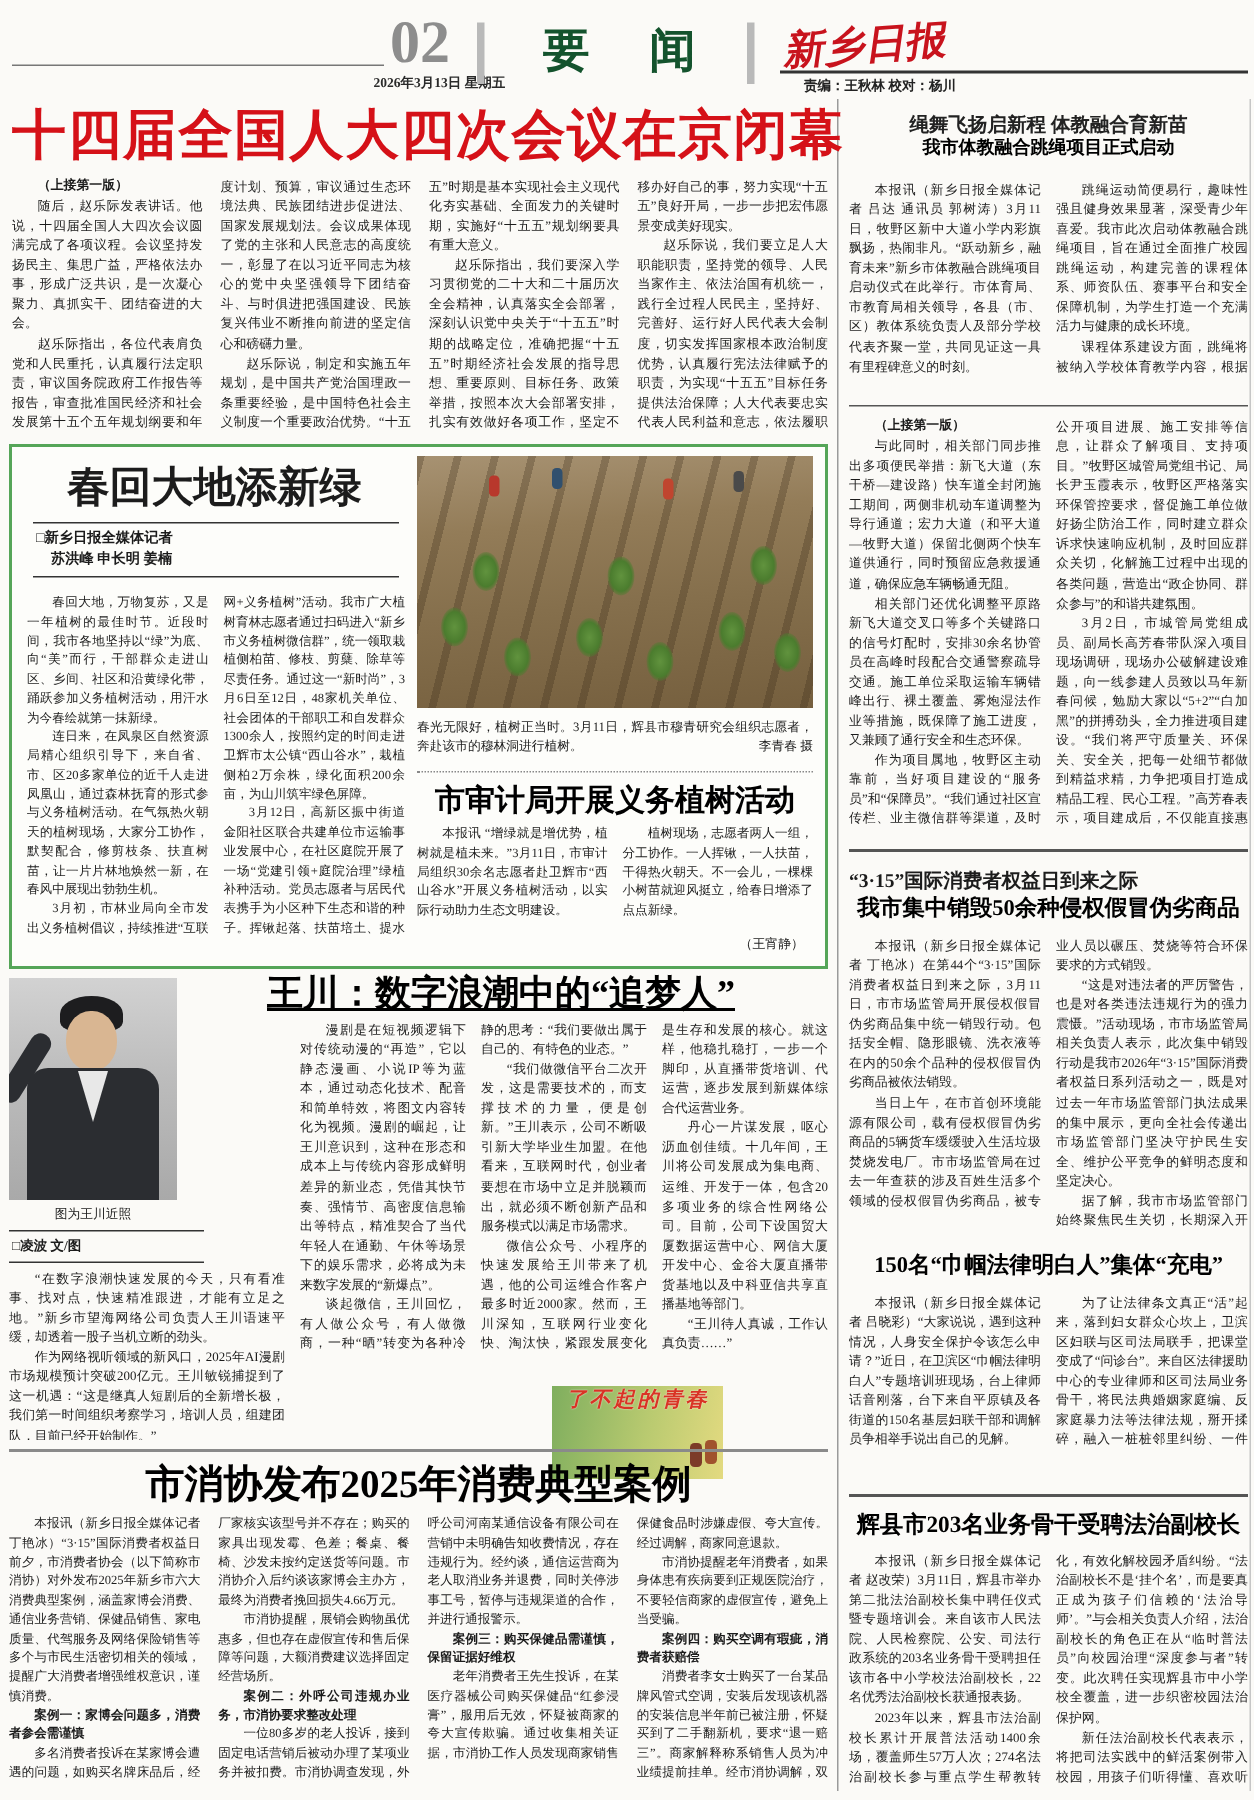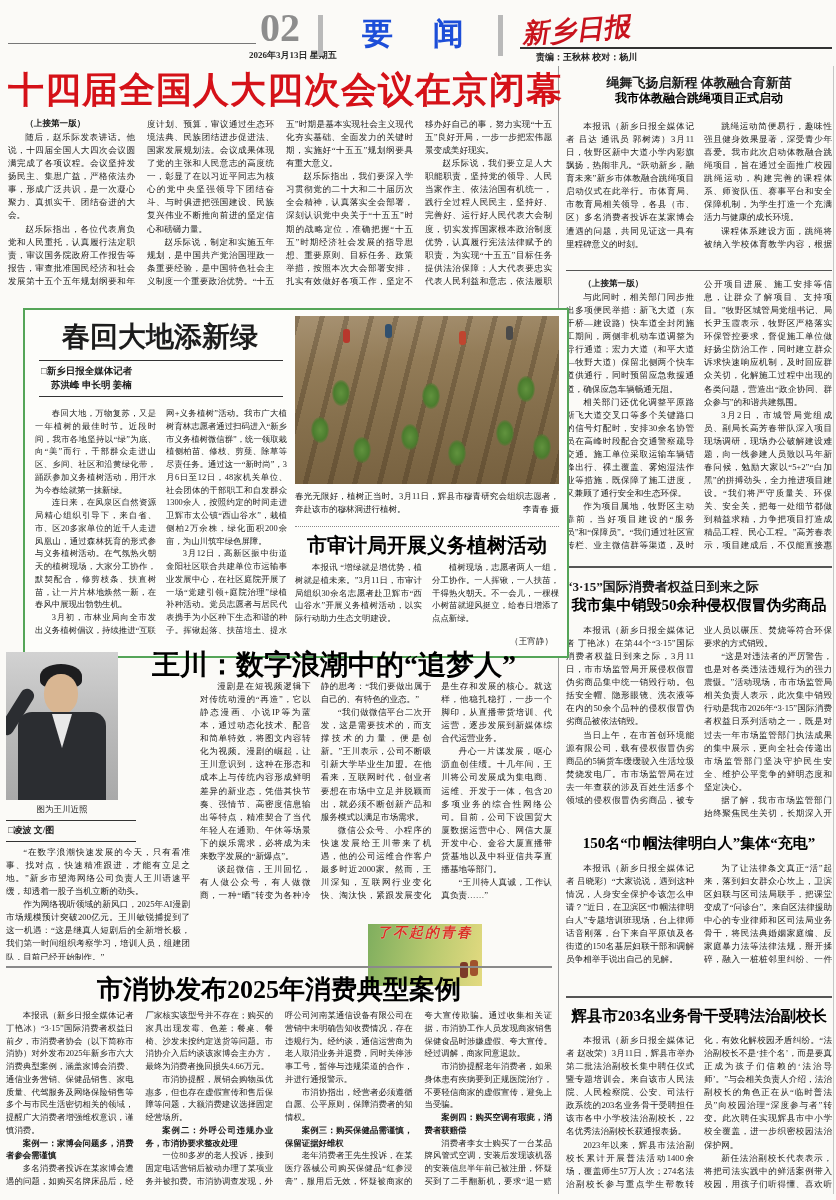--- a/index.html
+++ b/index.html
@@ -4,21 +4,21 @@
 <style>
   html,body{margin:0;padding:0;background:#e8e6e1;}
   .page{position:relative;width:836px;height:1200px;margin:0 auto;background:#fbfaf7;
         font-family:"Liberation Serif","DejaVu Serif",serif;color:#1c1c1c;overflow:hidden;}
   .abs{position:absolute;}
   
   .hline{background:#777;height:1px;}
   .pagenum{font-size:40px;font-weight:bold;color:#8d8d8d;font-family:"Liberation Serif",serif;}
   .hdate{font-size:9px;font-weight:bold;color:#2a2a2a;}
   .vbar{width:5px;background:#b9b9b9;}
-  .sectitle{font-size:31px;font-weight:bold;letter-spacing:16px;color:#1d4ed8;}
+  .sectitle{font-size:31px;font-weight:bold;letter-spacing:16px;color:#14532d;}
   .logo{font-size:27px;font-weight:bold;color:#c8131d;transform:skew(-8deg,-4deg);
         font-family:"Liberation Serif",serif;white-space:nowrap;}
   .editors{font-size:9px;font-weight:bold;color:#222;}
   
   .mainhead{width:544px;text-align:center;font-size:36px;font-weight:900;color:#d51118;
             letter-spacing:1px;white-space:nowrap;}
   .kicker{text-align:center;font-size:13px;font-weight:bold;color:#222;}
   .h2{ text-align:center;font-weight:900;color:#000;white-space:nowrap;}
   
   .body-text{font-size:8.6px;line-height:1.52;text-align:justify;overflow:hidden;}
@@ -87,21 +87,21 @@
       <p>随后，赵乐际发表讲话。他说，十四届全国人大四次会议圆满完成了各项议程。会议坚持发扬民主、集思广益，严格依法办事，形成广泛共识，是一次凝心聚力、真抓实干、团结奋进的大会。</p>
       <p>赵乐际指出，各位代表肩负党和人民重托，认真履行法定职责，审议国务院政府工作报告等报告，审查批准国民经济和社会发展第十五个五年规划纲要和年度计划、预算，审议通过生态环境法典、民族团结进步促进法、国家发展规划法。会议成果体现了党的主张和人民意志的高度统一，彰显了在以习近平同志为核心的党中央坚强领导下团结奋斗、与时俱进把强国建设、民族复兴伟业不断推向前进的坚定信心和磅礴力量。</p>
       <p>赵乐际说，制定和实施五年规划，是中国共产党治国理政一条重要经验，是中国特色社会主义制度一个重要政治优势。“十五五”时期是基本实现社会主义现代化夯实基础、全面发力的关键时期，实施好“十五五”规划纲要具有重大意义。</p>
       <p>赵乐际指出，我们要深入学习贯彻党的二十大和二十届历次全会精神，认真落实全会部署，深刻认识党中央关于“十五五”时期的战略定位，准确把握“十五五”时期经济社会发展的指导思想、重要原则、目标任务、政策举措，按照本次大会部署安排，扎实有效做好各项工作，坚定不移办好自己的事，努力实现“十五五”良好开局，一步一步把宏伟愿景变成美好现实。</p>
       <p>赵乐际说，我们要立足人大职能职责，坚持党的领导、人民当家作主、依法治国有机统一，践行全过程人民民主，坚持好、完善好、运行好人民代表大会制度，切实发挥国家根本政治制度优势，认真履行宪法法律赋予的职责，为实现“十五五”目标任务提供法治保障；人大代表要忠实代表人民利益和意志，依法履职尽责，密切联系群众，在本职岗位上建功立业，作出贡献。</p>
     </div>
 
   <div class="abs kicker" style="left:566px;top:74px;width:266px;">绳舞飞扬启新程 体教融合育新苗</div>
   <div class="abs h2" style="left:566px;top:90px;width:266px;font-size:12px;">我市体教融合跳绳项目正式启动</div>
   <div class="abs body-text c2" style="left:566px;top:120px;width:266px;height:142px;">
-      <p>本报讯（新乡日报全媒体记者 吕达 通讯员 郭树涛）3月11日，牧野区新中大道小学内彩旗飘扬，热闹非凡。“跃动新乡，融育未来”新乡市体教融合跳绳项目启动仪式在此举行。市体育局、市教育局相关领导，各县（市、区）多名消费者投诉在某家博会遭遇的问题，共同见证这一具有里程碑意义的时刻。</p>
+      <p>本报讯（新乡日报全媒体记者 吕达 通讯员 郭树涛）3月11日，牧野区新中大道小学内彩旗飘扬，热闹非凡。“跃动新乡，融育未来”新乡市体教融合跳绳项目启动仪式在此举行。市体育局、市教育局相关领导，各县（市、区）教体系统负责人及部分学校代表齐聚一堂，共同见证这一具有里程碑意义的时刻。</p>
       <p>跳绳运动简便易行，趣味性强且健身效果显著，深受青少年喜爱。我市此次启动体教融合跳绳项目，旨在通过全面推广校园跳绳运动，构建完善的课程体系、师资队伍、赛事平台和安全保障机制，为学生打造一个充满活力与健康的成长环境。</p>
       <p>课程体系建设方面，跳绳将被纳入学校体育教学内容，根据不同年龄段学生的身心特点，制订科学合理的教学计划，确保每名学生都能掌握跳绳的基本技能和多种花样跳法。师资培训方面，专业教练将对体育教师进行系统培训，提升他们的教学水平和指导能力，为项目的顺利开展提供有力的人才支撑。</p>
     </div>
 
   <div class="abs rule" style="left:566px;top:270px;width:266px;height:1px;"></div>
   <div class="abs body-text c2" style="left:566px;top:278px;width:266px;height:282px;">
       <p class="para-h">（上接第一版）</p>
       <p>与此同时，相关部门同步推出多项便民举措：新飞大道（东干桥—建设路）快车道全封闭施工期间，两侧非机动车道调整为导行通道；宏力大道（和平大道—牧野大道）保留北侧两个快车道供通行，同时预留应急救援通道，确保应急车辆畅通无阻。</p>
       <p>相关部门还优化调整平原路新飞大道交叉口等多个关键路口的信号灯配时，安排30余名协管员在高峰时段配合交通警察疏导交通。施工单位采取运输车辆错峰出行、裸土覆盖、雾炮湿法作业等措施，既保障了施工进度，又兼顾了通行安全和生态环保。</p>
       <p>作为项目属地，牧野区主动靠前，当好项目建设的“服务员”和“保障员”。“我们通过社区宣传栏、业主微信群等渠道，及时公开项目进展、施工安排等信息，让群众了解项目、支持项目。”牧野区城管局党组书记、局长尹玉霞表示，牧野区严格落实环保管控要求，督促施工单位做好扬尘防治工作，同时建立群众诉求快速响应机制，及时回应群众关切，化解施工过程中出现的各类问题，营造出“政企协同、群众参与”的和谐共建氛围。</p>
@@ -125,21 +125,21 @@
     </div>
 
   <div class="abs rule" style="left:566px;top:996px;width:266px;height:1.5px;"></div>
   <div class="abs h2" style="left:566px;top:1006px;width:266px;font-size:15.5px;">辉县市203名业务骨干受聘法治副校长</div>
   <div class="abs body-text c2" style="left:566px;top:1034px;width:266px;height:162px;">
       <p>本报讯（新乡日报全媒体记者 赵改荣）3月11日，辉县市举办第二批法治副校长集中聘任仪式暨专题培训会。来自该市人民法院、人民检察院、公安、司法行政系统的203名业务骨干受聘担任该市各中小学校法治副校长，22名优秀法治副校长获通报表扬。</p>
       <p>2023年以来，辉县市法治副校长累计开展普法活动1400余场，覆盖师生57万人次；274名法治副校长参与重点学生帮教转化，有效化解校园矛盾纠纷。“法治副校长不是‘挂个名’，而是要真正成为孩子们信赖的‘法治导师’。”与会相关负责人介绍，法治副校长的角色正在从“临时普法员”向校园治理“深度参与者”转变。此次聘任实现辉县市中小学校全覆盖，进一步织密校园法治保护网。</p>
       <p>新任法治副校长代表表示，将把司法实践中的鲜活案例带入校园，用孩子们听得懂、喜欢听的方式讲好法治故事。学校代表则表示，法治副校长不仅带来法治课，更为学校依法治理提供了专业支撑。</p>
     </div>
 
-  <div class="abs greenbox" style="left:23px;top:296px;width:542px;height:346px;margin-top:12px;">
+  <div class="abs greenbox" style="left:6px;top:296px;width:542px;height:346px;">
     <div class="abs springhead" style="left:10px;top:8px;width:250px;">春回大地添新绿</div>
     <div class="abs bylinebox" style="left:14px;top:50px;width:240px;">
       <span>□新乡日报全媒体记者</span><br>
       <span style="margin-left:10px;">苏洪峰 申长明 姜楠</span>
     </div>
     <div class="abs body-text c2" style="left:10px;top:98px;width:252px;height:238px;font-size:8.4px;">
         <p>春回大地，万物复苏，又是一年植树的最佳时节。近段时间，我市各地坚持以“绿”为底、向“美”而行，干部群众走进山区、乡间、社区和沿黄绿化带，踊跃参加义务植树活动，用汗水为今春绘就第一抹新绿。</p>
         <p>连日来，在凤泉区自然资源局精心组织引导下，来自省、市、区20多家单位的近千人走进凤凰山，通过森林抚育的形式参与义务植树活动。在气氛热火朝天的植树现场，大家分工协作，默契配合，修剪枝条、扶直树苗，让一片片林地焕然一新，在春风中展现出勃勃生机。</p>
         <p>3月初，市林业局向全市发出义务植树倡议，持续推进“互联网+义务植树”活动。我市广大植树育林志愿者通过扫码进入“新乡市义务植树微信群”，统一领取栽植侧柏苗、修枝、剪蘖、除草等尽责任务。通过这一“新时尚”，3月6日至12日，48家机关单位、社会团体的干部职工和自发群众1300余人，按照约定的时间走进卫辉市太公镇“西山谷水”，栽植侧柏2万余株，绿化面积200余亩，为山川筑牢绿色屏障。</p>
         <p>3月12日，高新区振中街道金阳社区联合共建单位市运输事业发展中心，在社区庭院开展了一场“党建引领+庭院治理”绿植补种活动。党员志愿者与居民代表携手为小区种下生态和谐的种子。挥锹起落、扶苗培土、提水浇灌，新栽的苗木错落挺立，迎风舒展，为小区勾勒出清新动人的生态画卷。</p>
@@ -168,21 +168,21 @@
 
     <div class="abs h2" style="left:270px;top:222px;width:264px;font-size:20px;">市审计局开展义务植树活动</div>
     <div class="abs body-text c2" style="left:270px;top:252px;width:264px;height:76px;font-size:8.4px;">
         <p>本报讯 “增绿就是增优势，植树就是植未来。”3月11日，市审计局组织30余名志愿者赴卫辉市“西山谷水”开展义务植树活动，以实际行动助力生态文明建设。</p>
         <p>植树现场，志愿者两人一组，分工协作。一人挥锹，一人扶苗，干得热火朝天。不一会儿，一棵棵小树苗就迎风挺立，给春日增添了点点新绿。</p>
       </div>
     <div class="abs sign" style="left:270px;top:326px;width:258px;">（王宵静）</div>
   </div>
 
   <div class="abs" style="left:6px;top:646px;width:546px;height:316px;">
-    <div class="abs h2" style="left:110px;top:0;width:436px;font-size:28px;">王川：数字浪潮中的“追梦人”</div>
+    <div class="abs h2" style="left:110px;top:0;width:436px;font-size:24px;text-decoration:underline;">王川：数字浪潮中的“追梦人”</div>
 
     <div class="abs photo-portrait" style="left:0;top:6px;width:112px;height:148px;">
       <i class="pt-arm"></i>
       <i class="pt-hair"></i>
       <i class="pt-head"></i>
       <i class="pt-suit"></i>
       <i class="pt-shirt"></i>
     </div>
     <div class="abs" style="left:0;top:158px;width:112px;text-align:center;font-size:8.5px;">图为王川近照</div>
     <div class="abs bylinebox" style="left:0;top:174px;width:126px;font-size:9px;">□凌波 文/图</div>
@@ -208,21 +208,20 @@
 
   <div class="abs" style="left:6px;top:966px;width:546px;height:2px;background:#8a8a8a;"></div>
   <div class="abs h2" style="left:6px;top:972px;width:546px;font-size:26px;">市消协发布2025年消费典型案例</div>
   <div class="abs body-text c4" style="left:6px;top:1010px;width:546px;height:186px;font-size:8.4px;">
       <p>本报讯（新乡日报全媒体记者 丁艳冰）“3·15”国际消费者权益日前夕，市消费者协会（以下简称市消协）对外发布2025年新乡市六大消费典型案例，涵盖家博会消费、通信业务营销、保健品销售、家电质量、代驾服务及网络保险销售等多个与市民生活密切相关的领域，提醒广大消费者增强维权意识，谨慎消费。</p>
       <p class="para-h">案例一：家博会问题多，消费者参会需谨慎</p>
       <p>多名消费者投诉在某家博会遭遇的问题，如购买名牌床品后，经厂家核实该型号并不存在；购买的家具出现发霉、色差；餐桌、餐椅、沙发未按约定送货等问题。市消协介入后约谈该家博会主办方，最终为消费者挽回损失4.66万元。</p>
       <p>市消协提醒，展销会购物虽优惠多，但也存在虚假宣传和售后保障等问题，大额消费建议选择固定经营场所。</p>
       <p class="para-h">案例二：外呼公司违规办业务，市消协要求整改处理</p>
       <p>一位80多岁的老人投诉，接到固定电话营销后被动办理了某项业务并被扣费。市消协调查发现，外呼公司河南某通信设备有限公司在营销中未明确告知收费情况，存在违规行为。经约谈，通信运营商为老人取消业务并退费，同时关停涉事工号，暂停与违规渠道的合作，并进行通报警示。</p>
-      <p>市消协指出，经营者必须遵循自愿、公平原则，保障消费者的知情权。</p>
       <p class="para-h">案例三：购买保健品需谨慎，保留证据好维权</p>
       <p>老年消费者王先生投诉，在某医疗器械公司购买保健品“红参浸膏”，服用后无效，怀疑被商家的夸大宣传欺骗。通过收集相关证据，市消协工作人员发现商家销售保健食品时涉嫌虚假、夸大宣传。经过调解，商家同意退款。</p>
       <p>市消协提醒老年消费者，如果身体患有疾病要到正规医院治疗，不要轻信商家的虚假宣传，避免上当受骗。</p>
       <p class="para-h">案例四：购买空调有瑕疵，消费者获赔偿</p>
       <p>消费者李女士购买了一台某品牌风管式空调，安装后发现该机器的安装信息半年前已被注册，怀疑买到了二手翻新机，要求“退一赔三”。商家解释称系销售人员为冲业绩提前挂单。经市消协调解，双方达成一致，商家退机退款并额外赔偿消费者1万元。</p>
     </div>
 
 </div>
 
 </body></html>

